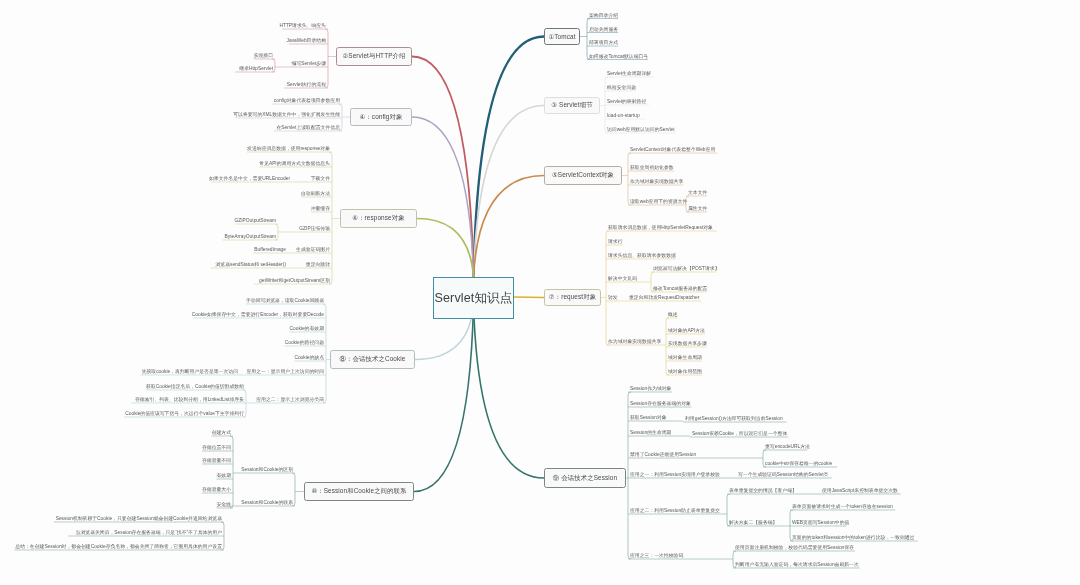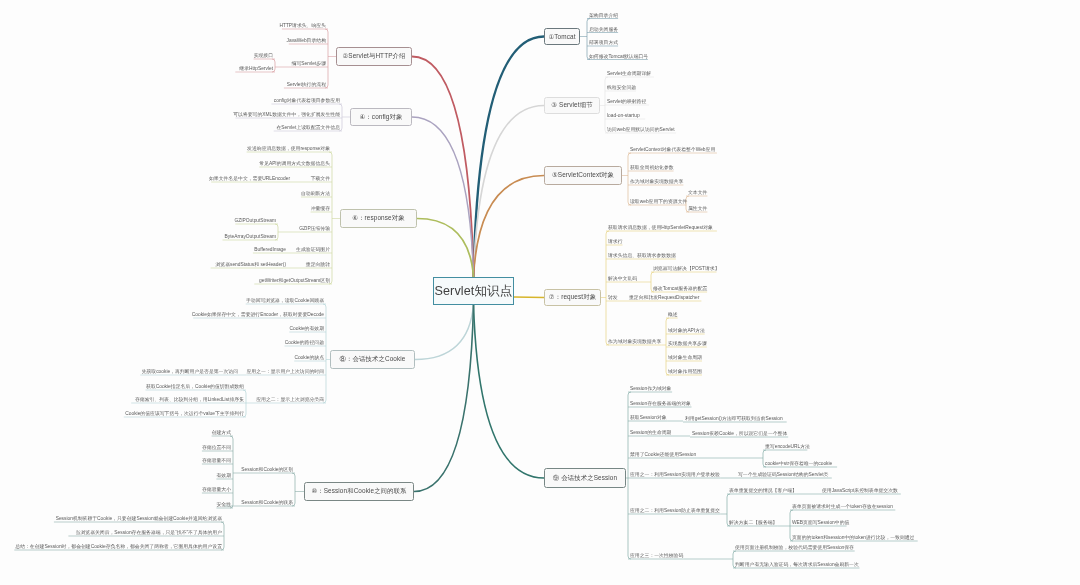--- a/index.html
+++ b/index.html
@@ -169,21 +169,21 @@
 <path d="M233.0,479.0 L216.4,479.0" stroke="#89aca8" stroke-width="0.60" fill="none"></path>
 <path d="M233.0,493.0 L201.9,493.0" stroke="#89aca8" stroke-width="0.60" fill="none"></path>
 <path d="M233.0,508.0 L216.4,508.0" stroke="#89aca8" stroke-width="0.60" fill="none"></path>
 <path d="M295.0,506.0 L240.5,506.0" stroke="#89aca8" stroke-width="0.60" fill="none"></path>
 <path d="M240.5,506.0 L224.0,506.0" stroke="#89aca8" stroke-width="0.60" fill="none"></path>
 <path d="M221.0,522.0 Q224.0,522.0 224.0,525.0 L224.0,547.0 Q224.0,550.0 221.0,550.0" stroke="#89aca8" stroke-width="0.70" fill="none"></path>
 <path d="M224.0,522.0 L53.9,522.0" stroke="#89aca8" stroke-width="0.60" fill="none"></path>
 <path d="M224.0,536.0 L68.4,536.0" stroke="#89aca8" stroke-width="0.60" fill="none"></path>
 <path d="M224.0,550.0 L14.3,550.0" stroke="#89aca8" stroke-width="0.60" fill="none"></path>
 </svg>
-<div class="nd root" style="left:433px;top:277px;width:81px;height:28px">Servlet知识点</div>
+<div class="nd root" style="left:433px;top:277px;width:81px;height:42px">Servlet知识点</div>
 <div class="nd b1" style="left:544px;top:28px;width:36px;height:17px;border-color:#68767b">①Tomcat</div>
 <div class="nd b1" style="left:544px;top:97px;width:56px;height:17px;border-color:#dfdfdf">③  Servlet细节</div>
 <div class="nd b1" style="left:544px;top:166px;width:78px;height:19px;border-color:#b8aa9d">⑤ServletContext对象</div>
 <div class="nd b1" style="left:544px;top:289px;width:57px;height:17px;border-color:#c9c2a3">⑦：request对象</div>
 <div class="nd b1" style="left:544px;top:468px;width:82px;height:20px;border-color:#758583">⑨  会话技术之Session</div>
 <div class="nd b1" style="left:336px;top:47px;width:76px;height:19px;border-color:#a58e90">②Servlet与HTTP介绍</div>
 <div class="nd b1" style="left:350px;top:108px;width:62px;height:18px;border-color:#bbb9c0">④：config对象</div>
 <div class="nd b1" style="left:340px;top:209px;width:77px;height:19px;border-color:#bfc2ad">⑥：response对象</div>
 <div class="nd b1" style="left:330px;top:350px;width:85px;height:19px;border-color:#b1bebf">⑧：会话技术之Cookie</div>
 <div class="nd b1" style="left:304px;top:482px;width:110px;height:19px;border-color:#788583">⑩：Session和Cookie之间的联系</div>

